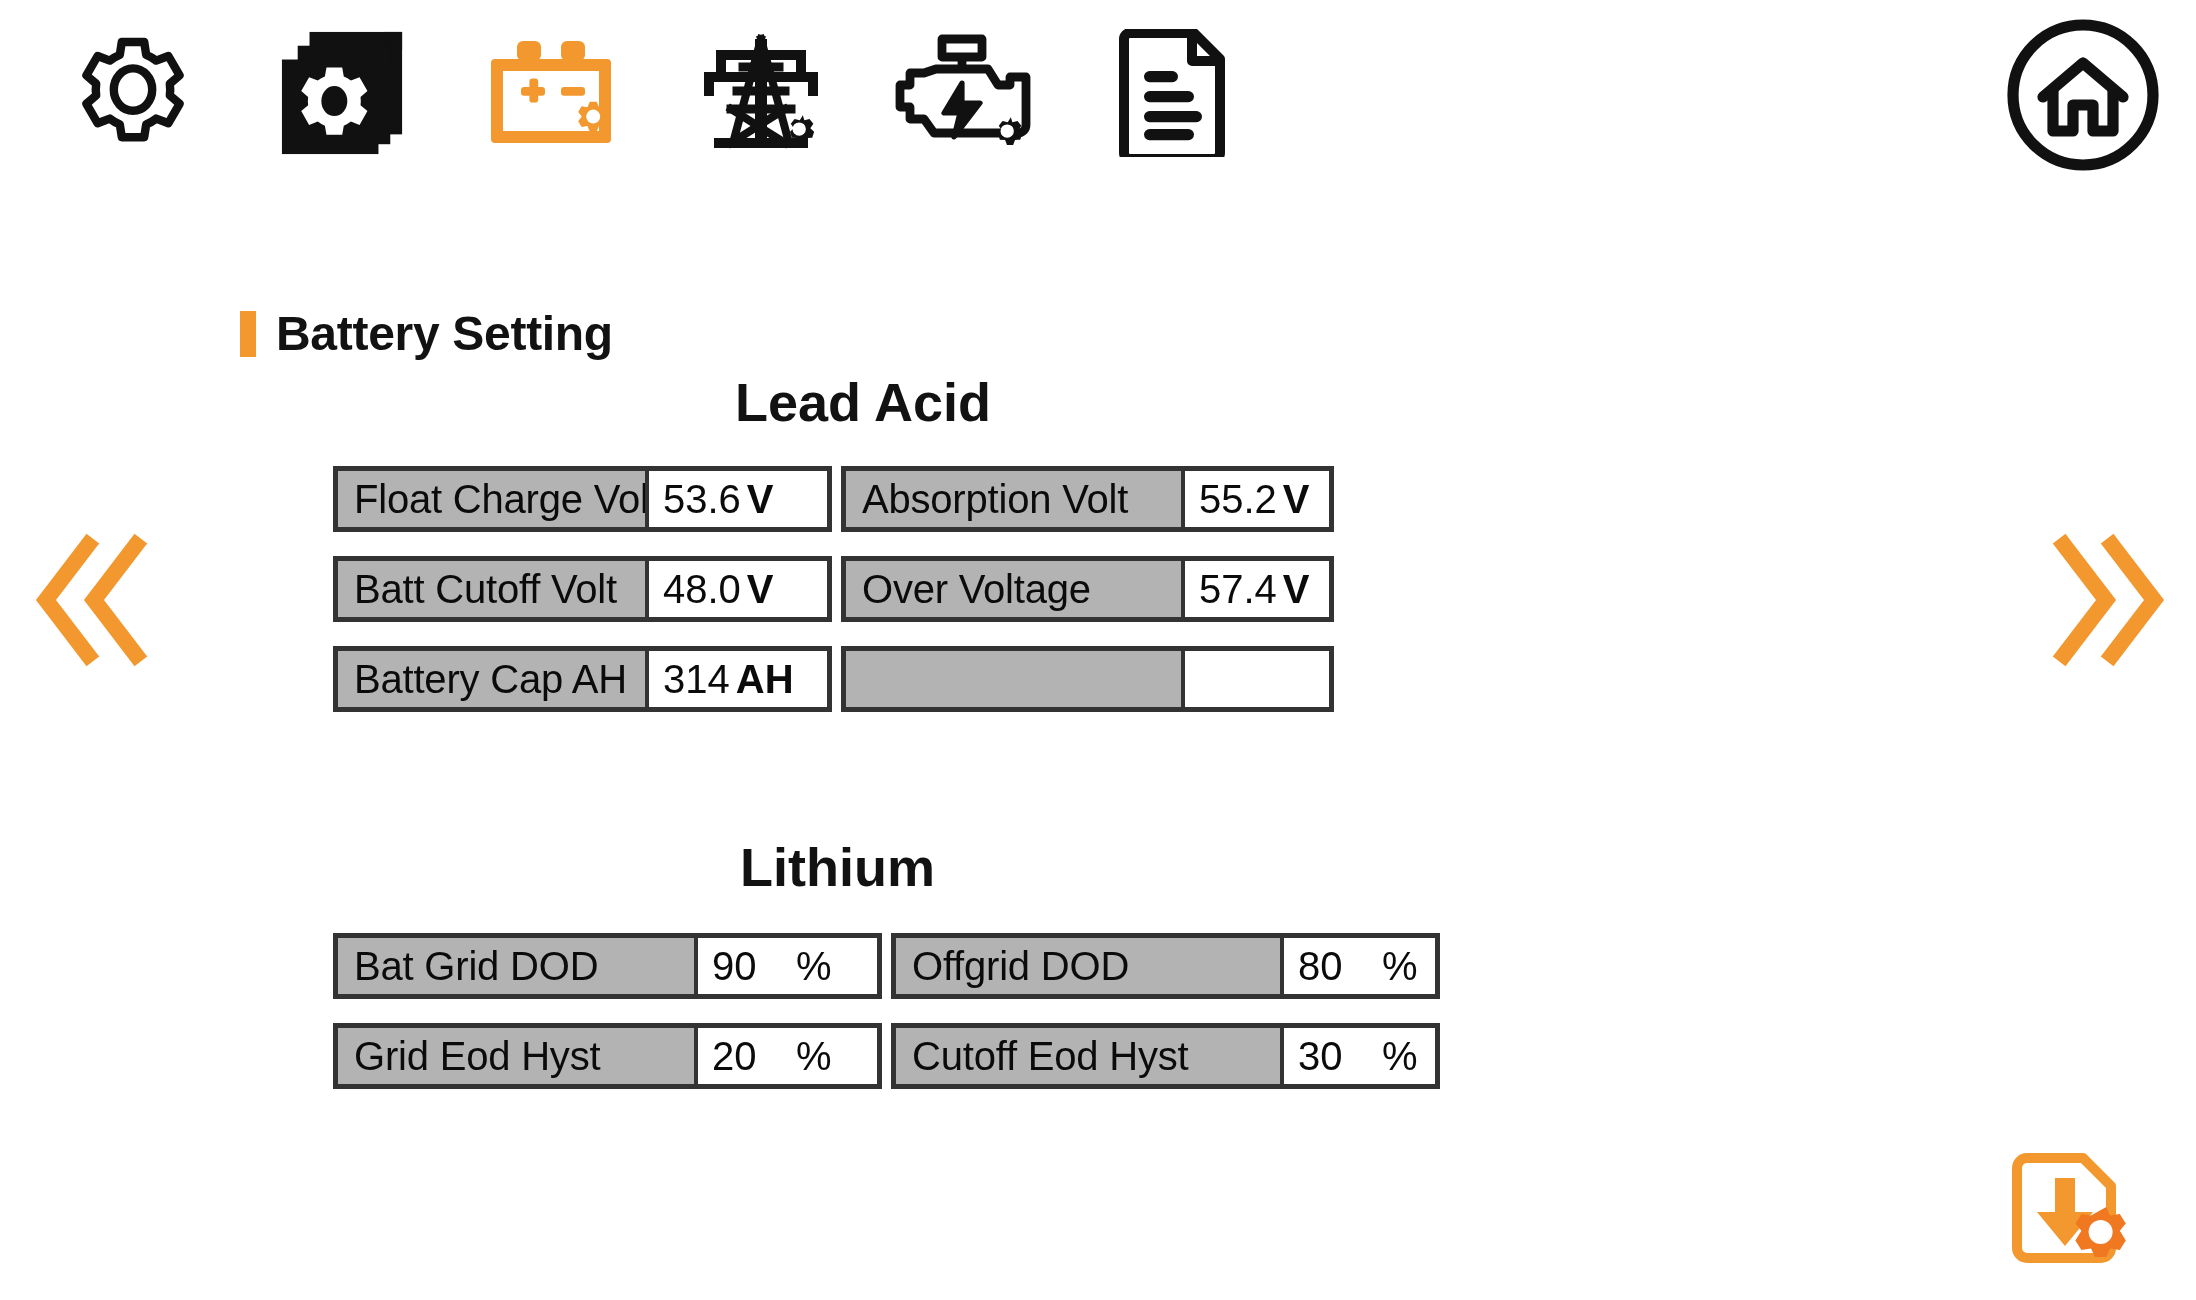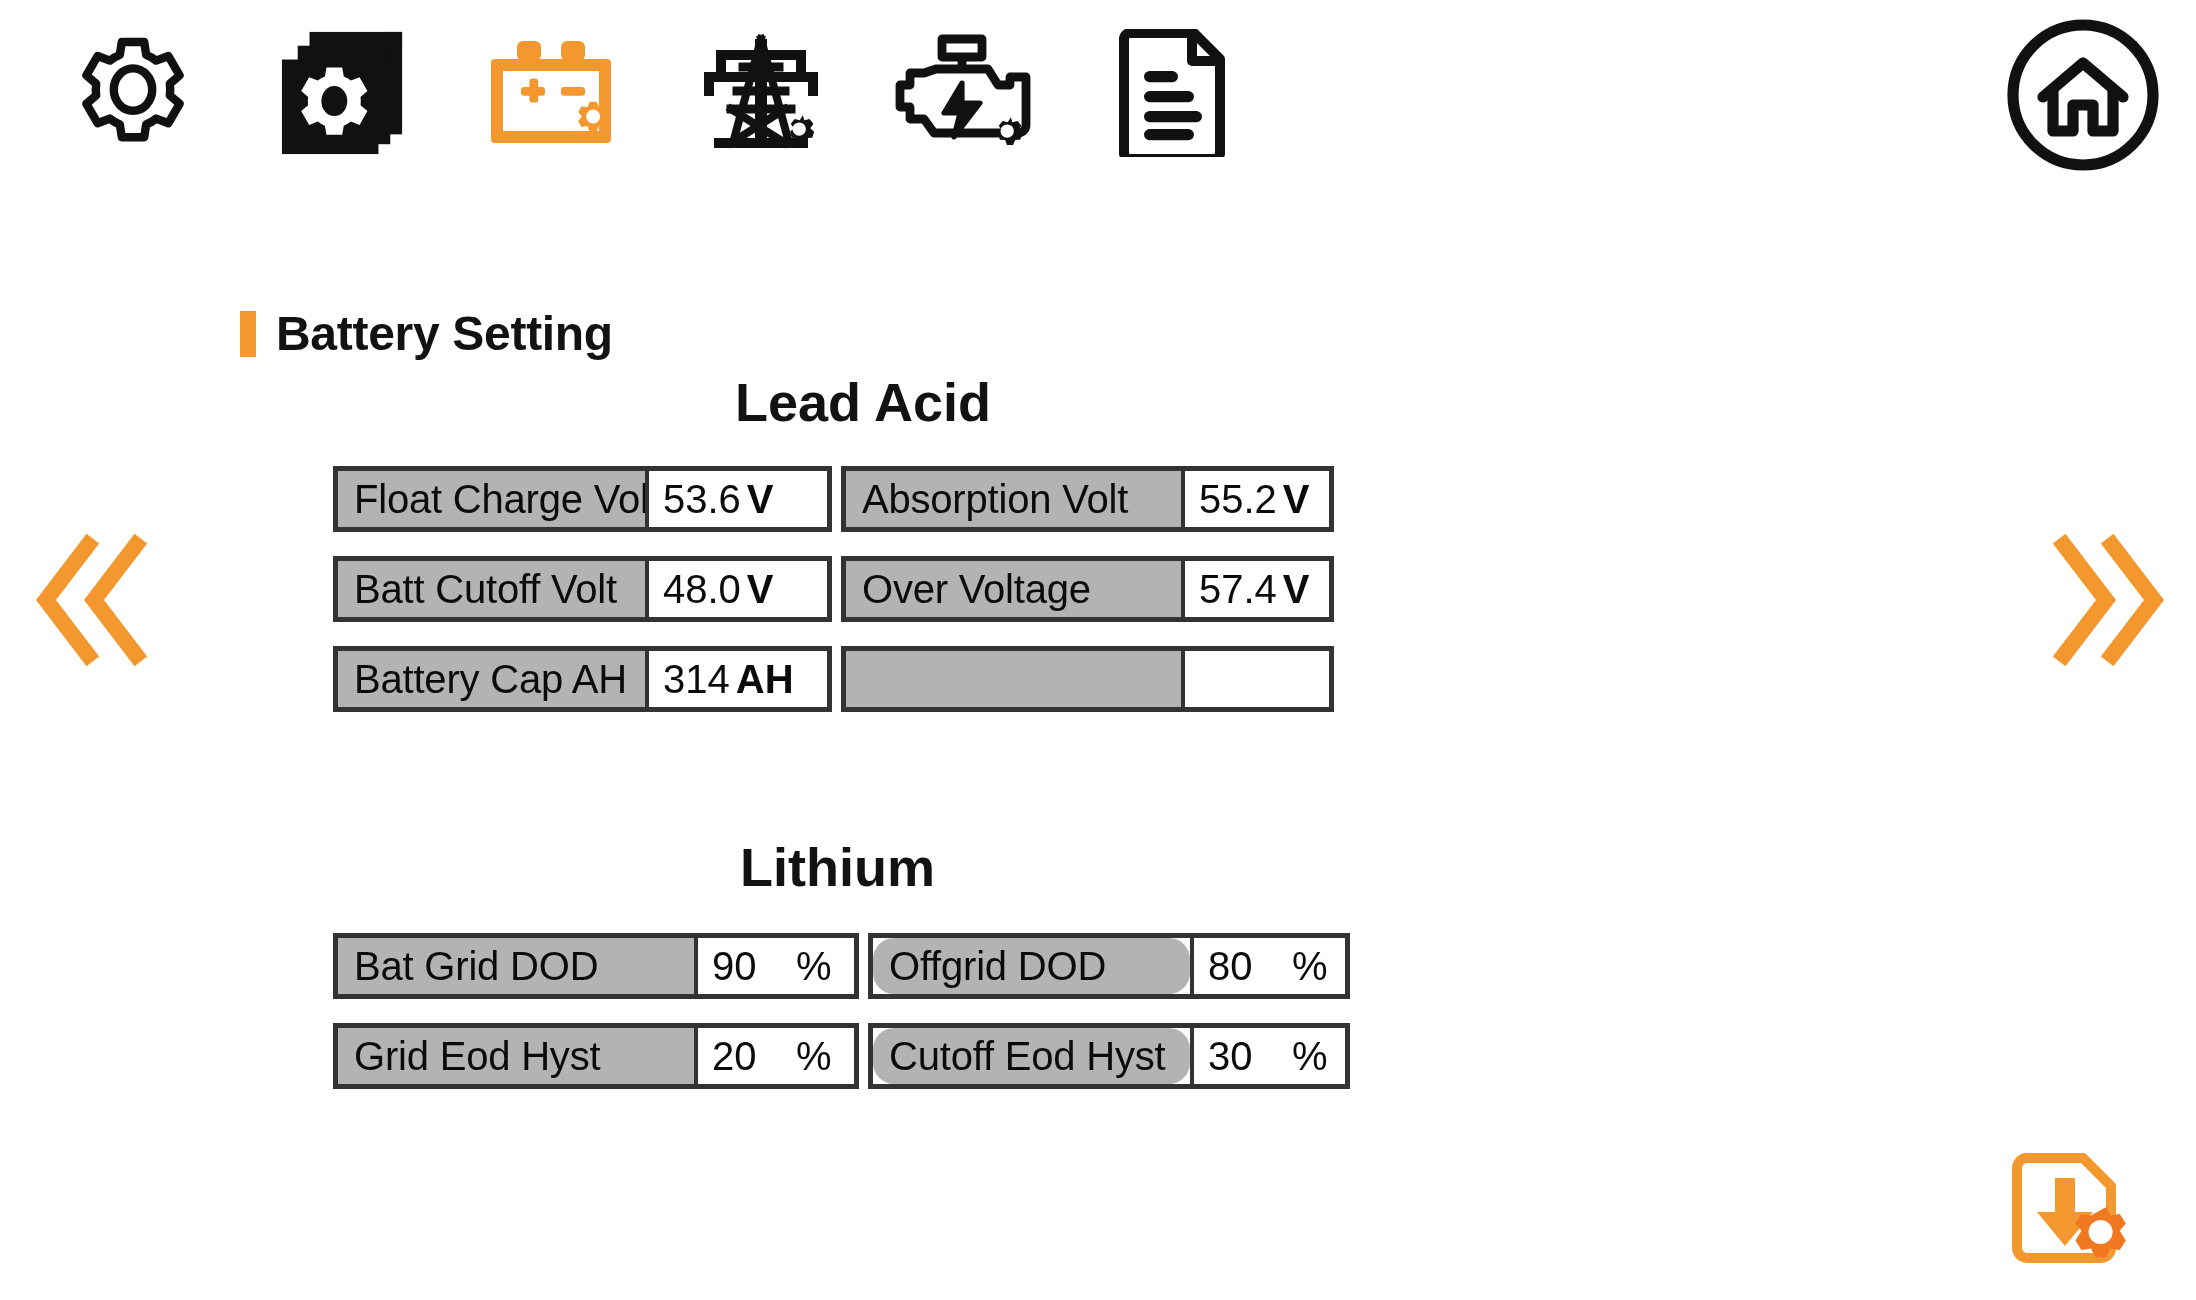--- a/index.html
+++ b/index.html
@@ -138,22 +138,22 @@
   .cell-value.pct .unit { font-weight: 400; margin-left: 14px; }
 
   
   .la-l .cell-label { width: 307px; }
   .la-l .cell-value { width: 182px; }
   .la-r .cell-label { width: 335px; }
   .la-r .cell-value { width: 148px; }
 
   
   .li-l .cell-label { width: 356px; }
-  .li-l .cell-value { width: 160px; }
-  .li-r .cell-label { width: 317px; border-radius: 21px; }
+  .li-l .cell-value { width: 183px; }
+  .li-r .cell-label { width: 384px; }
   .li-r .cell-value { width: 155px; }
 
   
   .pair.blank .cell-label,
   .pair.blank .cell-value { color: transparent; }
 
   
   .nav-arrow {
     position: absolute;
     top: 505px;

